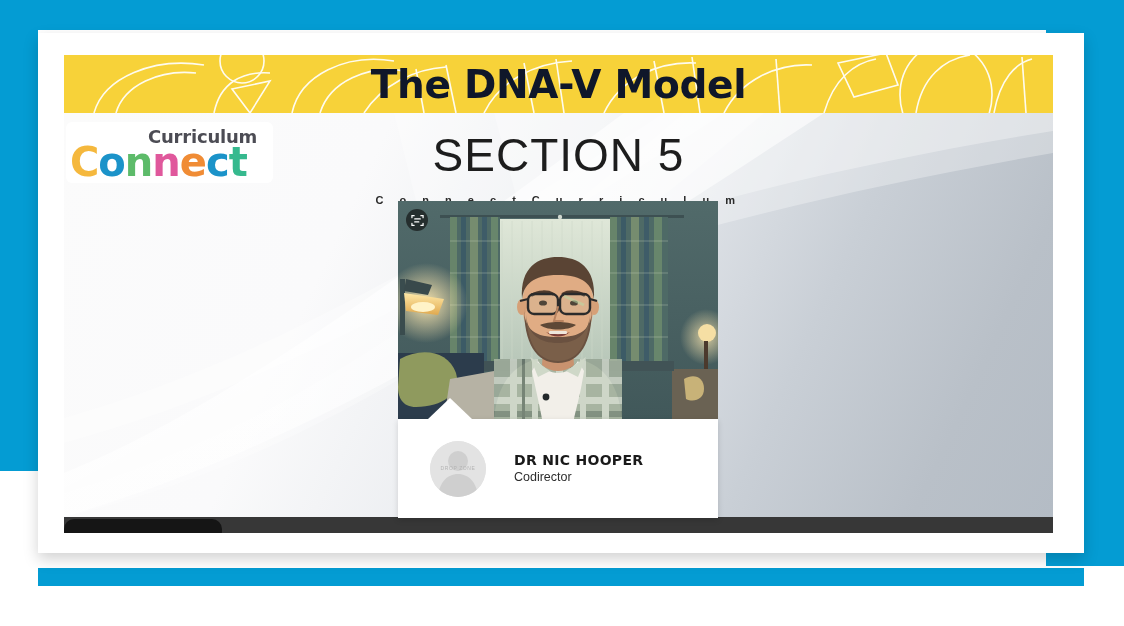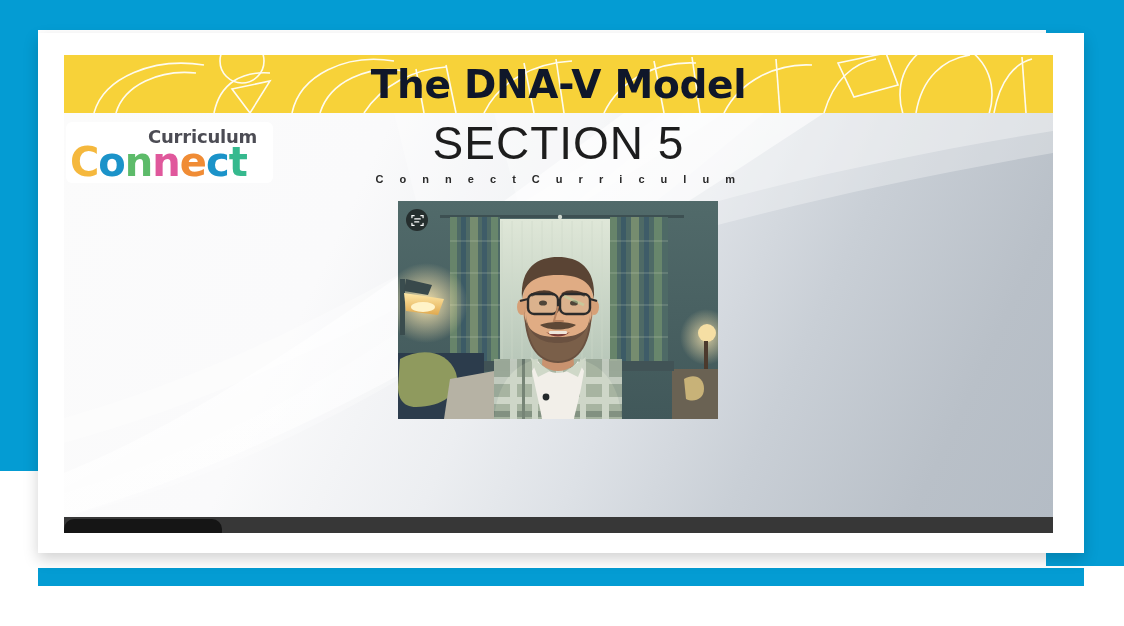--- a/index.html
+++ b/index.html
@@ -91,24 +91,24 @@
   #logo-connect span{ display:inline-block; }
 
   
   #section-block{
     position:absolute; left:0; top:63px; width:989px;
     text-align:center; z-index:5;
   }
   #section-title{
     font-size:46px; font-weight:400; color:#1d1d1d;
     font-family:"Liberation Sans", sans-serif;
-    letter-spacing:1px; line-height:50px;
+    letter-spacing:1px; line-height:50px;margin-top:12px;
   }
   #section-sub{
-    margin-top:5px;
+    margin-top:14px;
     font-size:11px; font-weight:600; color:#2a2a2a;
     letter-spacing:6.5px;
     font-family:"Liberation Sans", sans-serif;
   }
 
   
   #video-group{
     position:absolute; left:334px; top:146px;
     width:320px; height:317px; z-index:8;
   }
@@ -416,20 +416,35 @@
               <path d="M13,4 L13,1.8 L10.6,1.8"></path>
               <path d="M1,10 L1,12.2 L3.4,12.2"></path>
               <path d="M13,10 L13,12.2 L10.6,12.2"></path>
               <line x1="4" y1="5.3" x2="10" y2="5.3"></line>
               <line x1="4" y1="8.5" x2="8.4" y2="8.5"></line>
             </g>
           </svg>
         </div>
       </div>
 
+      <div id="person-card">
+        <div id="card-notch"></div>
+
+        <div id="avatar">
+          <svg width="56" height="56" viewBox="0 0 56 56">
+            <circle cx="28" cy="28" r="28" fill="#e3e3e3"></circle>
+            <circle cx="28" cy="20" r="10" fill="#cfcfcf"></circle>
+            <path d="M8,56 C9,42 17,33 28,33 C39,33 47,42 48,56 Z" fill="#cfcfcf"></path>
+          </svg>
+          <div id="avatar-label">DROP ZONE</div>
+        </div>
+
+        <div id="person-name">DR NIC HOOPER</div>
+        <div id="person-role">Codirector</div>
+      </div>
     </div>
 
     <div id="bottom-bar">
       <div id="bottom-pill"></div>
     </div>
 
   </div>
 </div>
 
 </body></html>

